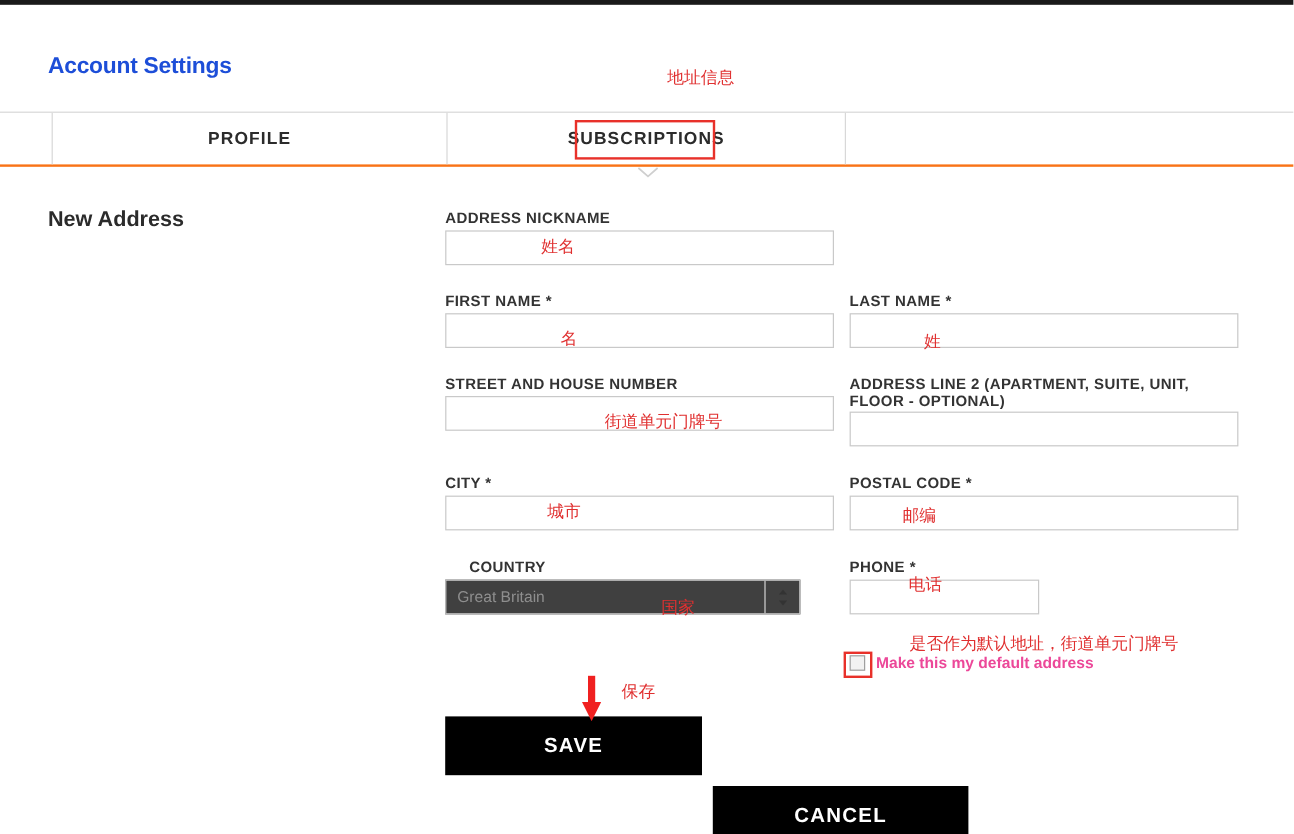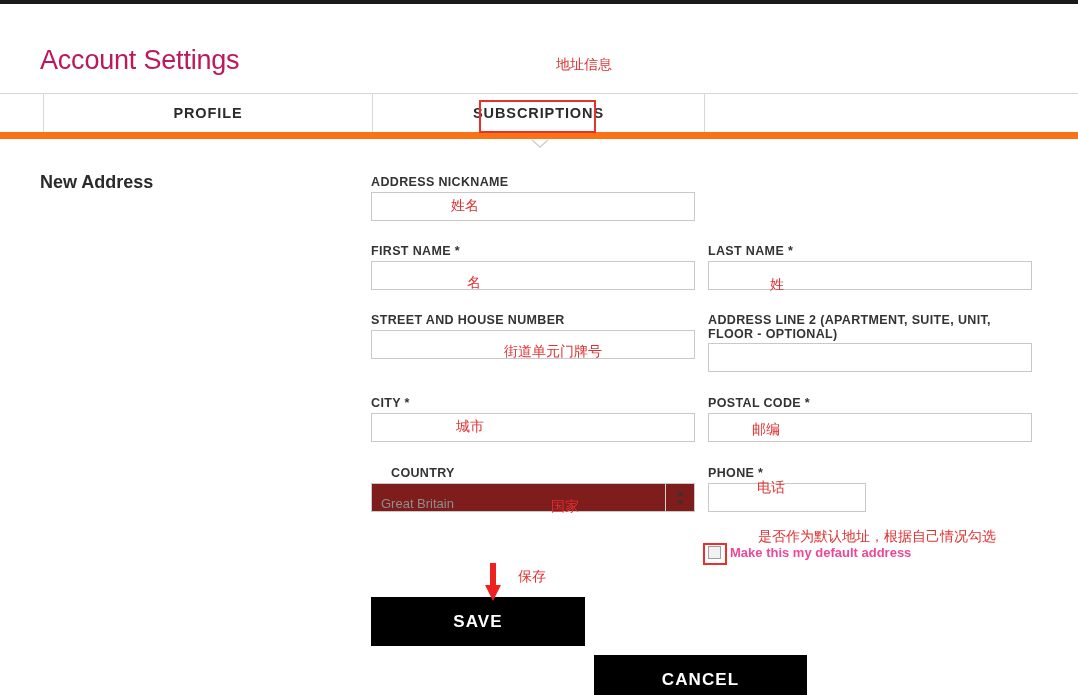--- a/index.html
+++ b/index.html
@@ -23,34 +23,34 @@
     position: absolute;
     left: 0; top: 0;
     width: 1078px; height: 4px;
     background: #1a1a1a;
   }
 
   
   .page-title {
     position: absolute;
     left: 40px; top: 45px;
-    font-size: 27px;
-    font-weight: normal;
+    font-size: 19px;
+    font-weight: bold;
     letter-spacing: -0.2px;
-    color: #be185d;
+    color: #1d4ed8;
     white-space: nowrap;
   }
 
   
   .tabbar {
     position: absolute;
     left: 0; top: 93px;
     width: 1078px; height: 46px;
     border-top: 1px solid #d8d8d8;
-    border-bottom: 7px solid #f97316;
+    border-bottom: 2px solid #f97316;
     box-sizing: border-box;
     display: flex;
   }
   .tab-spacer-left {
     width: 44px;
     border-right: 1px solid #d8d8d8;
     box-sizing: border-box;
   }
   .tab {
     border-right: 1px solid #d8d8d8;
@@ -108,26 +108,26 @@
     padding: 0 9px;
     height: 29px;
     outline: none;
   }
   .field-input::placeholder { color: #9a9a9a; }
 
   
   .select-wrap {
     position: absolute;
     left: 371px; top: 483px;
-    width: 324px; height: 29px;
+    width: 296px; height: 29px;
     box-sizing: border-box;
     border: 1px solid #c9c9c9;
-    background: #7f1d1d;
-    display: flex;
-    align-items: flex-end;
+    background: #404040;
+    display: flex;
+    align-items: center;
   }
   .select-value {
     flex: 1 1 auto;
     padding-left: 9px;
     font-size: 13px;
     color: #8e8e8e;
     white-space: nowrap;
     overflow: hidden;
   }
   .select-arrow {
@@ -291,21 +291,21 @@
 <div class="anno" style="left:504px; top:343px;">街道单元门牌号</div>
 
 <div class="anno" style="left:456px; top:418px;">城市</div>
 
 <div class="anno" style="left:752px; top:421px;">邮编</div>
 
 <div class="anno" style="left:551px; top:498px;">国家</div>
 
 <div class="anno" style="left:757px; top:479px;">电话</div>
 
-<div class="anno" style="left:758px; top:528px;">是否作为默认地址，根据自己情况勾选</div>
+<div class="anno" style="left:758px; top:528px;">是否作为默认地址，街道单元门牌号</div>
 
 <div class="anno-box" style="left:703px; top:543px; width:24px; height:22px;"></div>
 
 <div class="anno" style="left:518px; top:568px;">保存</div>
 
 <div class="anno-arrow" style="left:485px; top:563px;">
   <svg width="16" height="40" viewBox="0 0 16 40">
     <rect x="5" y="0" width="6" height="24" fill="#f02020"></rect>
     <path d="M0 22 L16 22 L8 38 Z" fill="#f02020"></path>
   </svg>

